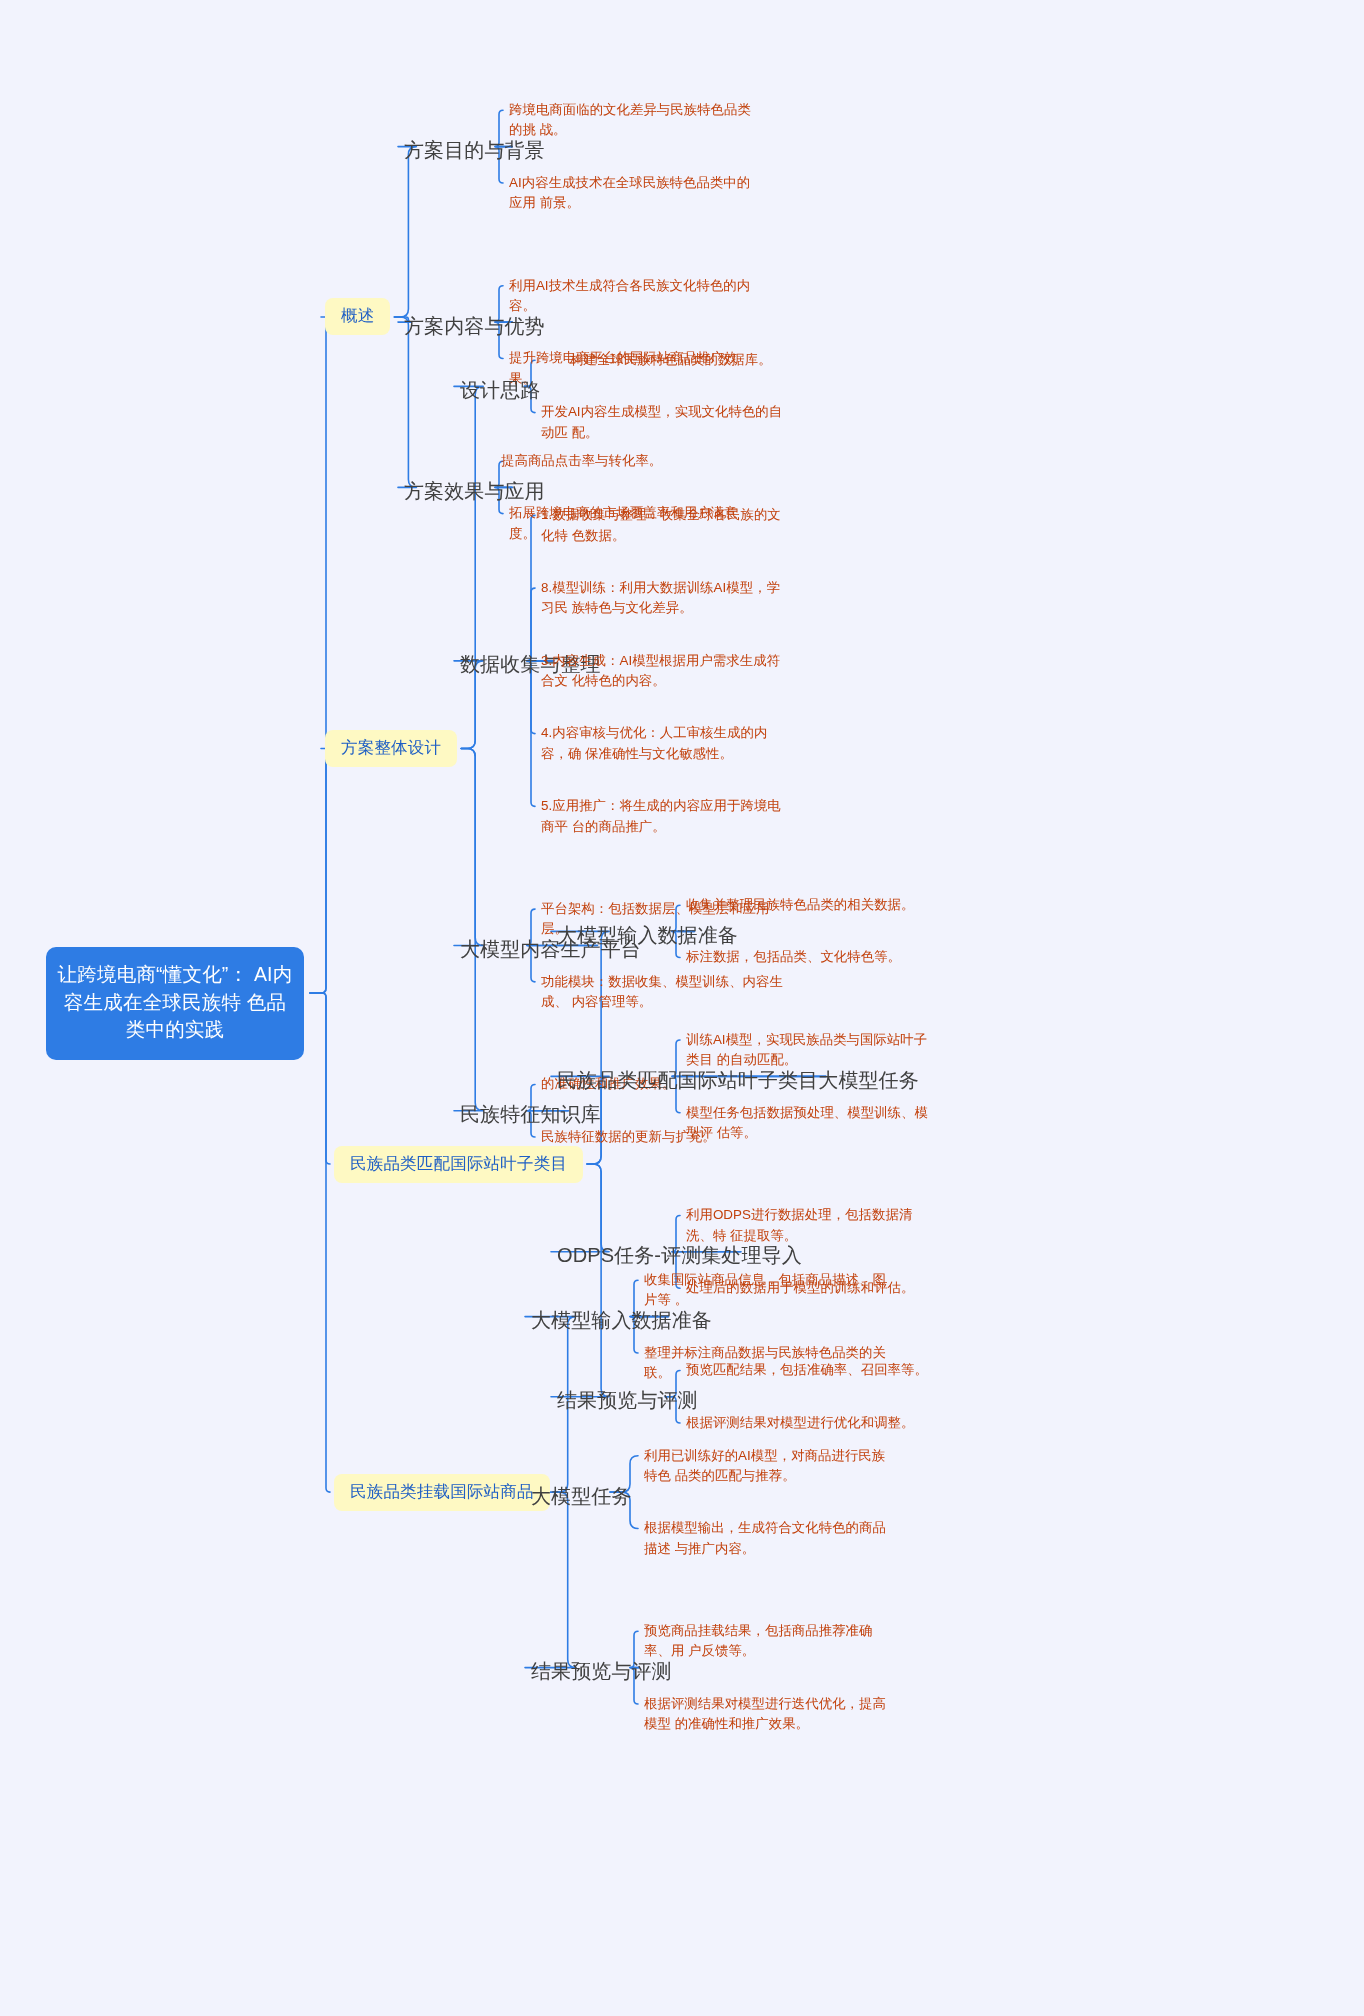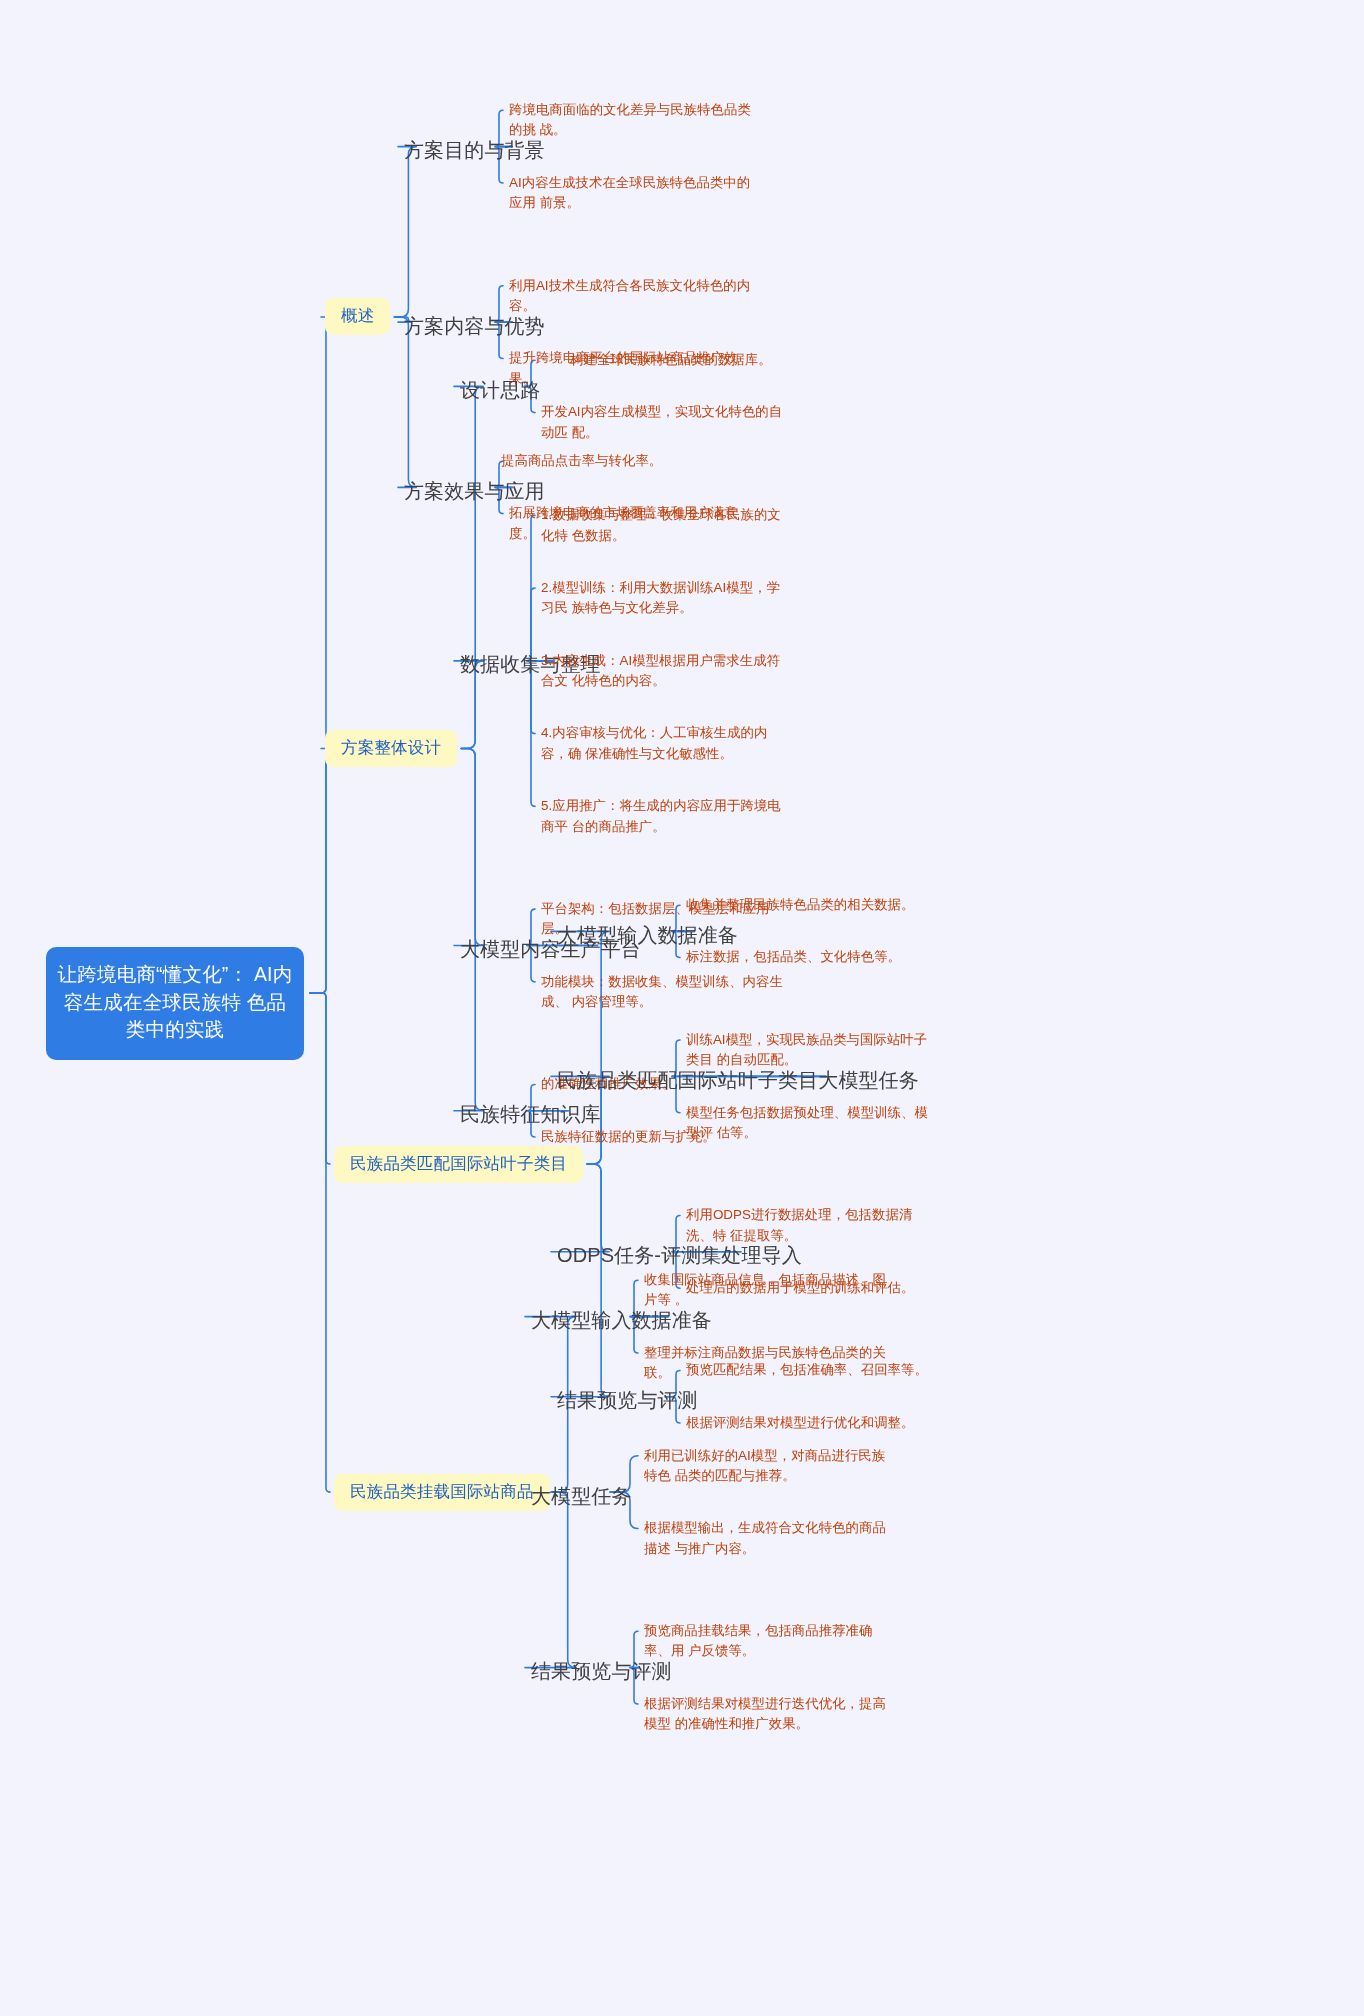--- a/index.html
+++ b/index.html
@@ -140,21 +140,21 @@
       <div class="lv3" style="left: 501px; width: 250px; top: 451px;">提高商品点击率与转化率。</div>
       <div class="lv3" style="left: 509px; width: 250px; top: 503.375px;">拓展跨境电商的市场覆盖率和用户满意度。</div>
       <div class="lv1" style="left: 325px; top: 730.066px;">方案整体设计</div>
       <div class="lv2" style="left: 460px; top: 376.881px;">设计思路</div>
       <div class="lv3" style="left: 570px; width: 248px; top: 350px;">构建全球民族特色品类的数据库。</div>
       <div class="lv3" style="left: 541px; width: 248px; top: 402.375px;">开发AI内容生成模型，实现文化特色的自动匹
 配。</div>
       <div class="lv2" style="left: 460px; top: 651.325px;">数据收集与整理</div>
       <div class="lv3" style="left: 541px; width: 248px; top: 505.125px;">1.数据收集与整理：收集全球各民族的文化特
 色数据。</div>
-      <div class="lv3" style="left: 541px; width: 248px; top: 577.875px;">2.模型训练：利用大数据训练AI模型，学习民
+      <div class="lv3" style="left: 541px; width: 248px; top: 577.875px;">8.模型训练：利用大数据训练AI模型，学习民
 族特色与文化差异。</div>
       <div class="lv3" style="left: 541px; width: 248px; top: 650.625px;">3.内容生成：AI模型根据用户需求生成符合文
 化特色的内容。</div>
       <div class="lv3" style="left: 541px; width: 248px; top: 723.375px;">4.内容审核与优化：人工审核生成的内容，确
 保准确性与文化敏感性。</div>
       <div class="lv3" style="left: 541px; width: 248px; top: 796.125px;">5.应用推广：将生成的内容应用于跨境电商平
 台的商品推广。</div>
       <div class="lv2" style="left: 460px; top: 935.95px;">大模型内容生产平台</div>
       <div class="lv3" style="left: 541px; width: 248px; top: 898.875px;">平台架构：包括数据层、模型层和应用层。</div>
       <div class="lv3" style="left: 541px; width: 248px; top: 971.625px;">功能模块：数据收集、模型训练、内容生成、

